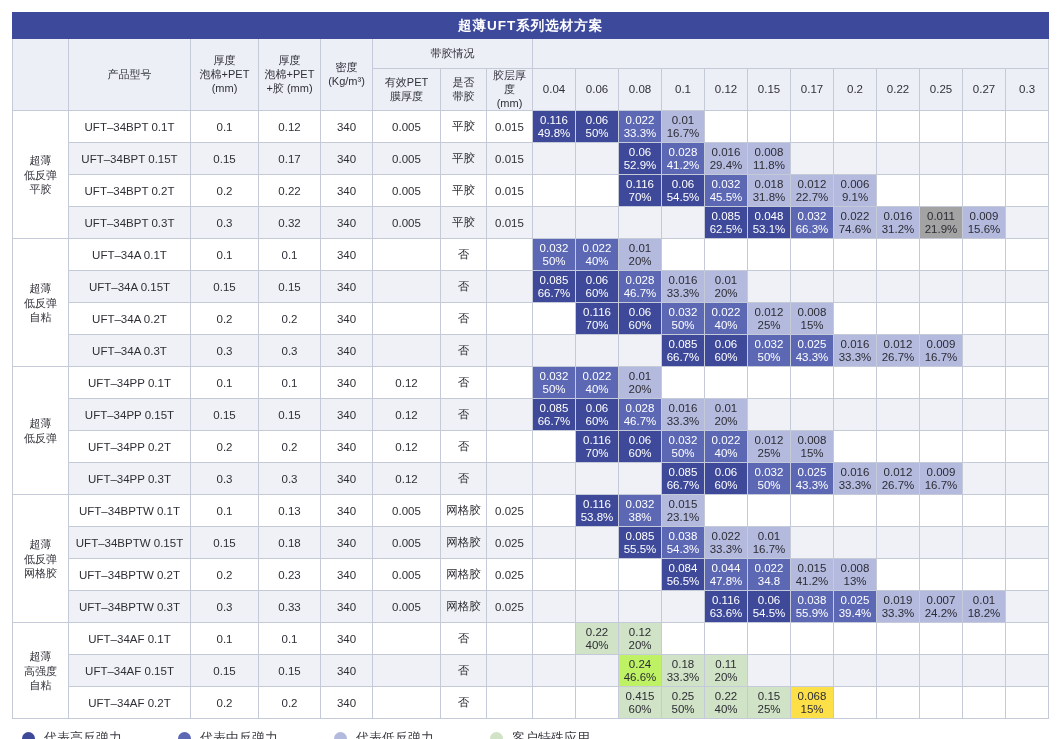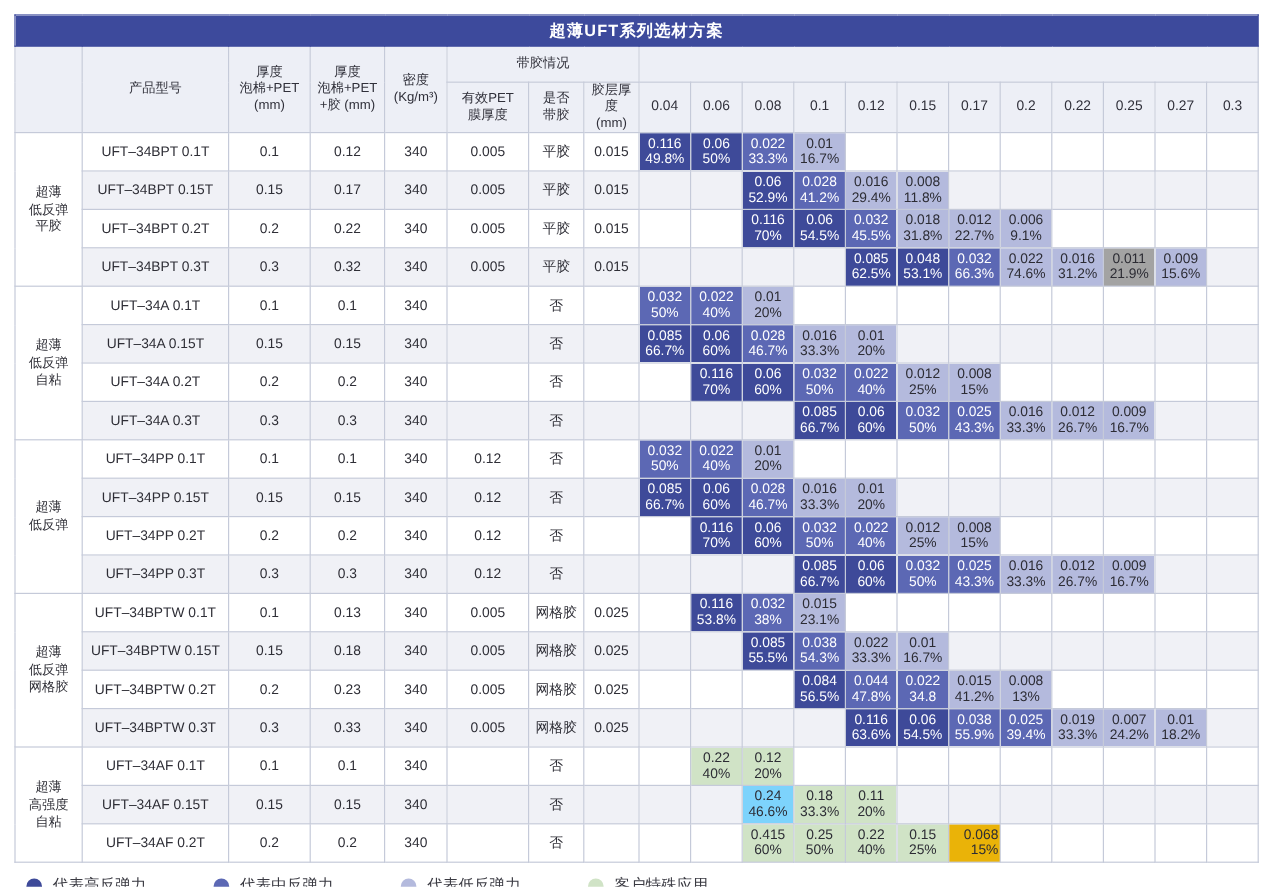--- a/index.html
+++ b/index.html
@@ -726,21 +726,21 @@
         <tr>
           <td>UFT–34AF 0.15T</td>
           <td>0.15</td>
           <td>0.15</td>
           <td>340</td>
           <td></td>
           <td>否</td>
           <td></td>
           <td></td>
           <td></td>
-          <td class="num" style="background: #7dd3fc; color: rgb(44, 44, 52);">
+          <td class="num" style="background: #bef264; color: rgb(44, 44, 52);">
             <span class="v">0.24</span>
             <span class="p">46.6%</span>
           </td>
           <td class="num" style="background: rgb(208, 227, 198); color: rgb(44, 44, 52);">
             <span class="v">0.18</span>
             <span class="p">33.3%</span>
           </td>
           <td class="num" style="background: rgb(208, 227, 198); color: rgb(44, 44, 52);">
             <span class="v">0.11</span>
             <span class="p">20%</span>
@@ -772,21 +772,21 @@
             <span class="p">50%</span>
           </td>
           <td class="num" style="background: rgb(208, 227, 198); color: rgb(44, 44, 52);">
             <span class="v">0.22</span>
             <span class="p">40%</span>
           </td>
           <td class="num" style="background: rgb(208, 227, 198); color: rgb(44, 44, 52);">
             <span class="v">0.15</span>
             <span class="p">25%</span>
           </td>
-          <td class="num" style="background: #eab308; color: rgb(44, 44, 52); text-align: right;">
+          <td class="num" style="background: #fde047; color: rgb(44, 44, 52);">
             <span class="v">0.068</span>
             <span class="p">15%</span>
           </td>
           <td></td>
           <td></td>
           <td></td>
           <td></td>
           <td></td>
         </tr>
       </tbody>

